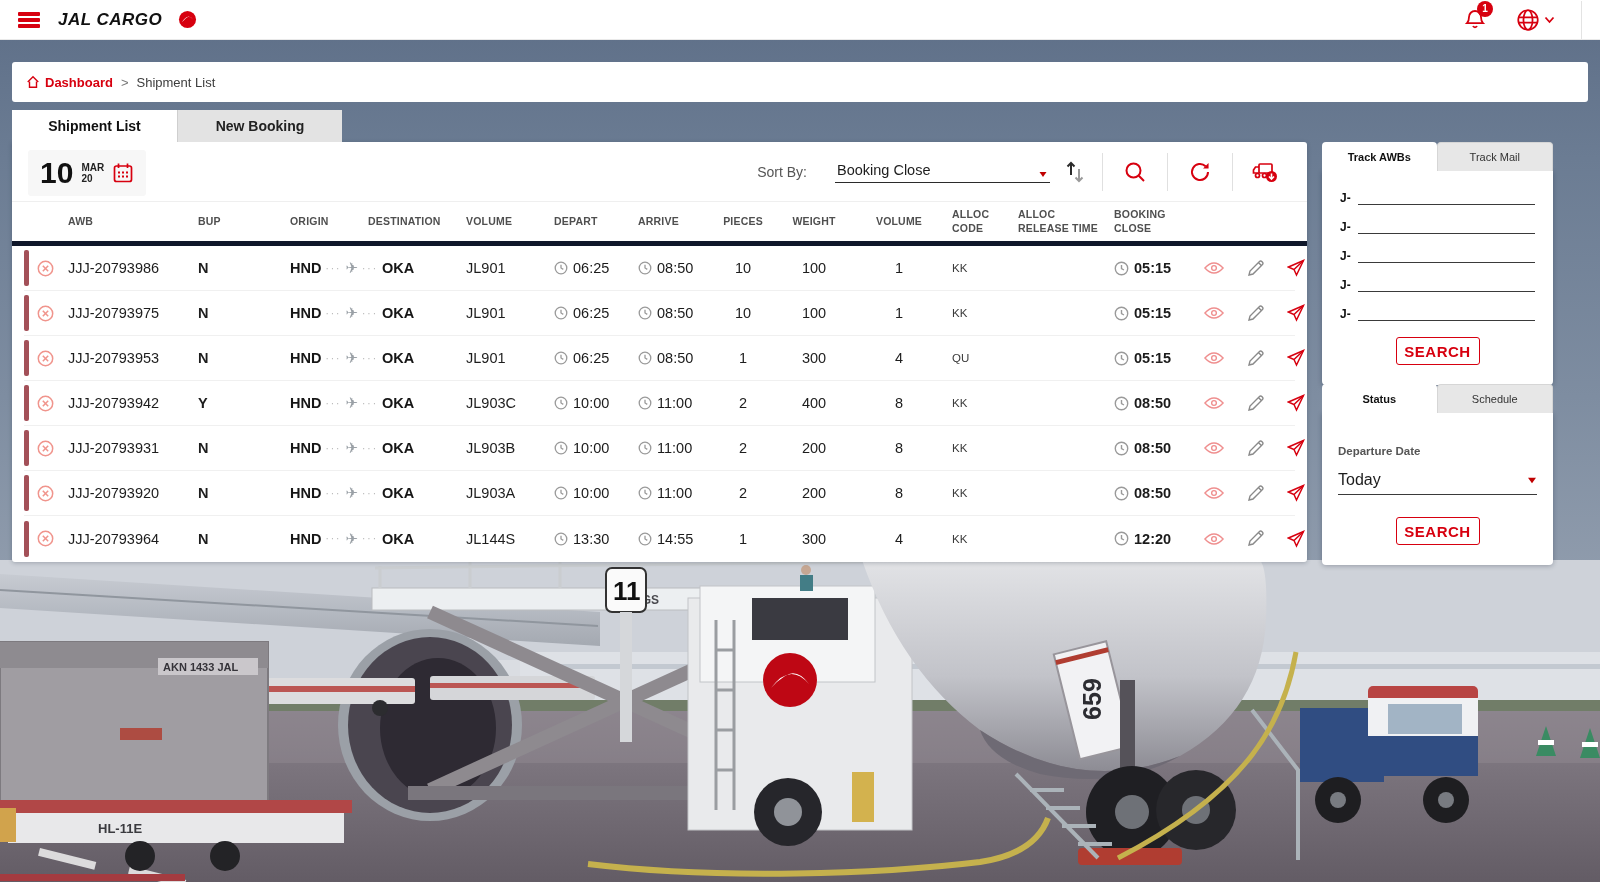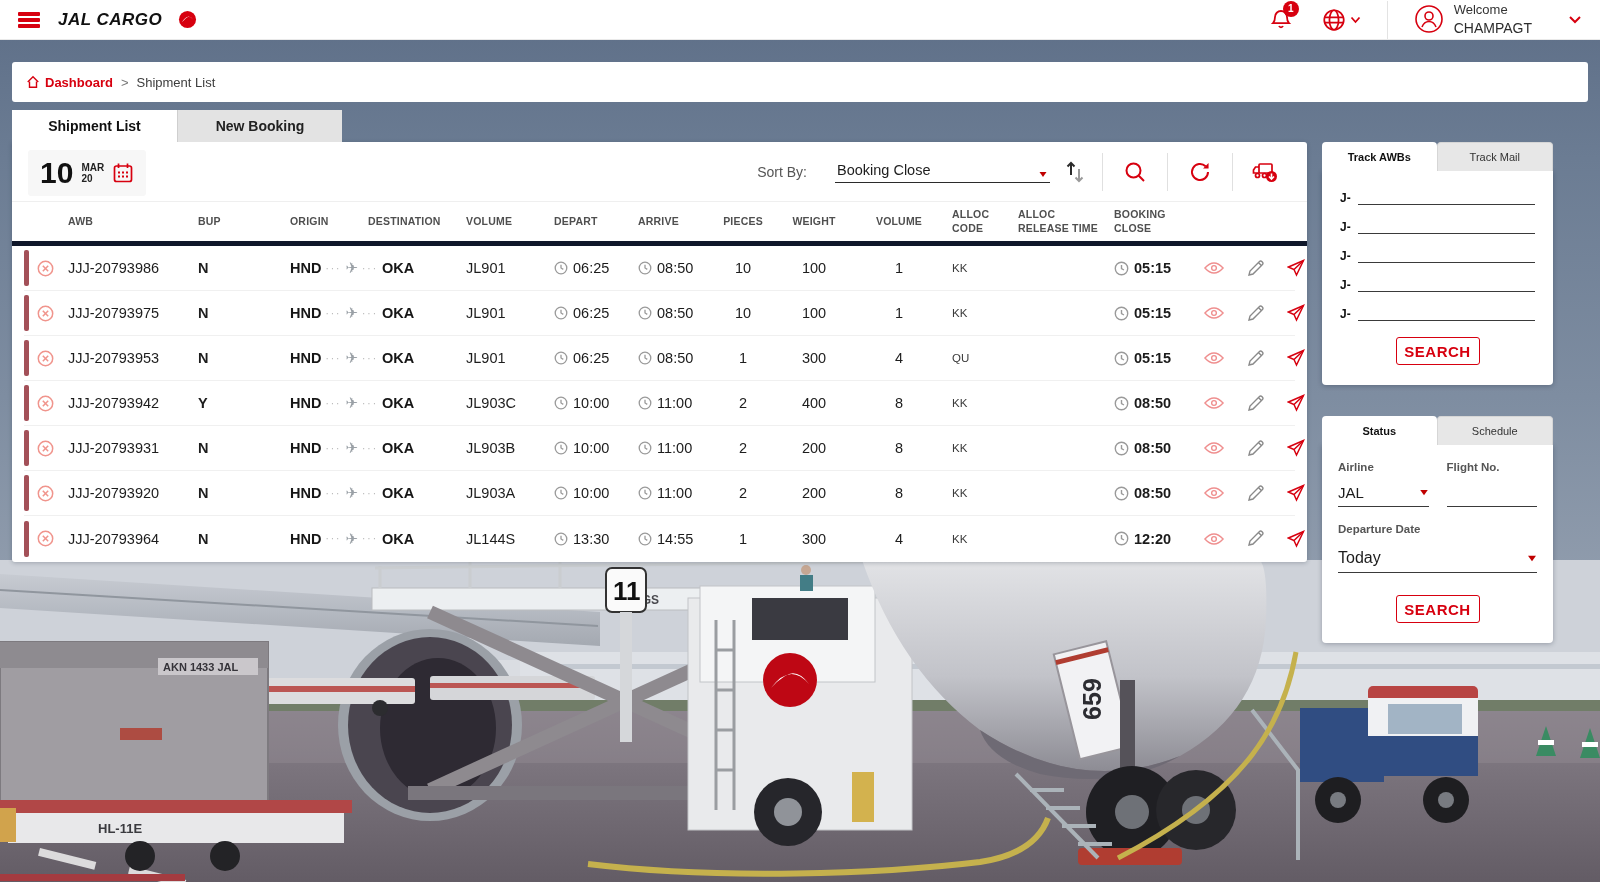--- a/index.html
+++ b/index.html
@@ -280,34 +280,20 @@
       <svg width="26" height="26" viewBox="0 0 24 24" fill="none" stroke="#d7000f" stroke-width="1.6">
         <circle cx="12" cy="12" r="9"></circle>
         <ellipse cx="12" cy="12" rx="4.2" ry="9"></ellipse>
         <path d="M3.5 9.5h17M3.5 14.5h17"></path>
       </svg>
       <svg width="11" height="8" viewBox="0 0 11 8" fill="none" stroke="#d7000f" stroke-width="1.8">
           <path d="M1.5 1.5 5.5 6 9.5 1.5"></path>
         </svg>
     </div>
     <div class="hdr-divider"></div>
-    <div class="welcome">
-      <svg width="30" height="30" viewBox="0 0 30 30" fill="none" stroke="#d7000f" stroke-width="1.6">
-        <circle cx="15" cy="15" r="13"></circle>
-        <circle cx="15" cy="12" r="4"></circle>
-        <path d="M8 23c1.5-4 4-5.5 7-5.5s5.5 1.5 7 5.5"></path>
-      </svg>
-      <div class="welcome-text">
-        <div>Welcome</div>
-        <div style="font-size:14px;color:#2c2c2c;">CHAMPAGT</div>
-      </div>
-      <svg width="14" height="9" viewBox="0 0 14 9" fill="none" stroke="#d7000f" stroke-width="2" style="margin-left:26px;">
-          <path d="M2 2 7 7 12 2"></path>
-        </svg>
-    </div>
   </div>
 </header>
 
 <nav class="breadcrumb">
   <span class="bc-home">
     <svg width="14" height="14" viewBox="0 0 16 16" fill="none" stroke="#d7000f" stroke-width="1.6">
       <path d="M2 8 8 2l6 6"></path>
         <path d="M4 7.5V14h8V7.5"></path>
     </svg>
     <span>Dashboard</span>
@@ -873,41 +859,26 @@
 
   <div class="awb-field">
     <span class="awb-prefix">J-</span>
     <span class="awb-line"></span>
   </div>
 </div>
     <button class="search-btn">SEARCH</button>
   </div>
 </aside>
 
-<aside class="side-card" style="top:416px;">
+<aside class="side-card" style="top:384px;">
   <div class="card-tabs">
     <div class="card-tab active">Status</div>
     <div class="card-tab inactive">Schedule</div>
   </div>
   <div class="card-body status-body">
-    <div class="status-grid">
-      <div class="field-col">
-        <div class="field-label">Airline</div>
-        <div class="field-value-row">
-          <span class="field-value">JAL</span>
-          <span class="caret-red" style="transform:scale(.75);"></span>
-        </div>
-      </div>
-      <div class="field-col">
-        <div class="field-label">Flight No.</div>
-        <div class="field-value-row">
-            <span class="field-value">&nbsp;</span>
-          </div>
-      </div>
-    </div>
     <div class="field-label dep-label">Departure Date</div>
     <div class="field-value-row dep-row">
       <span class="field-value">Today</span>
       <span class="caret-red" style="transform:scale(.8);"></span>
     </div>
     <button class="search-btn" style="margin-top:22px;">SEARCH</button>
   </div>
 </aside>
 
 </body></html>

